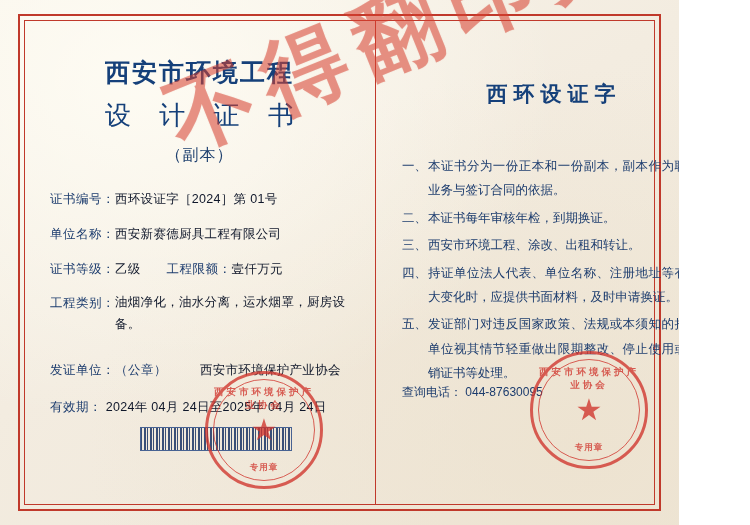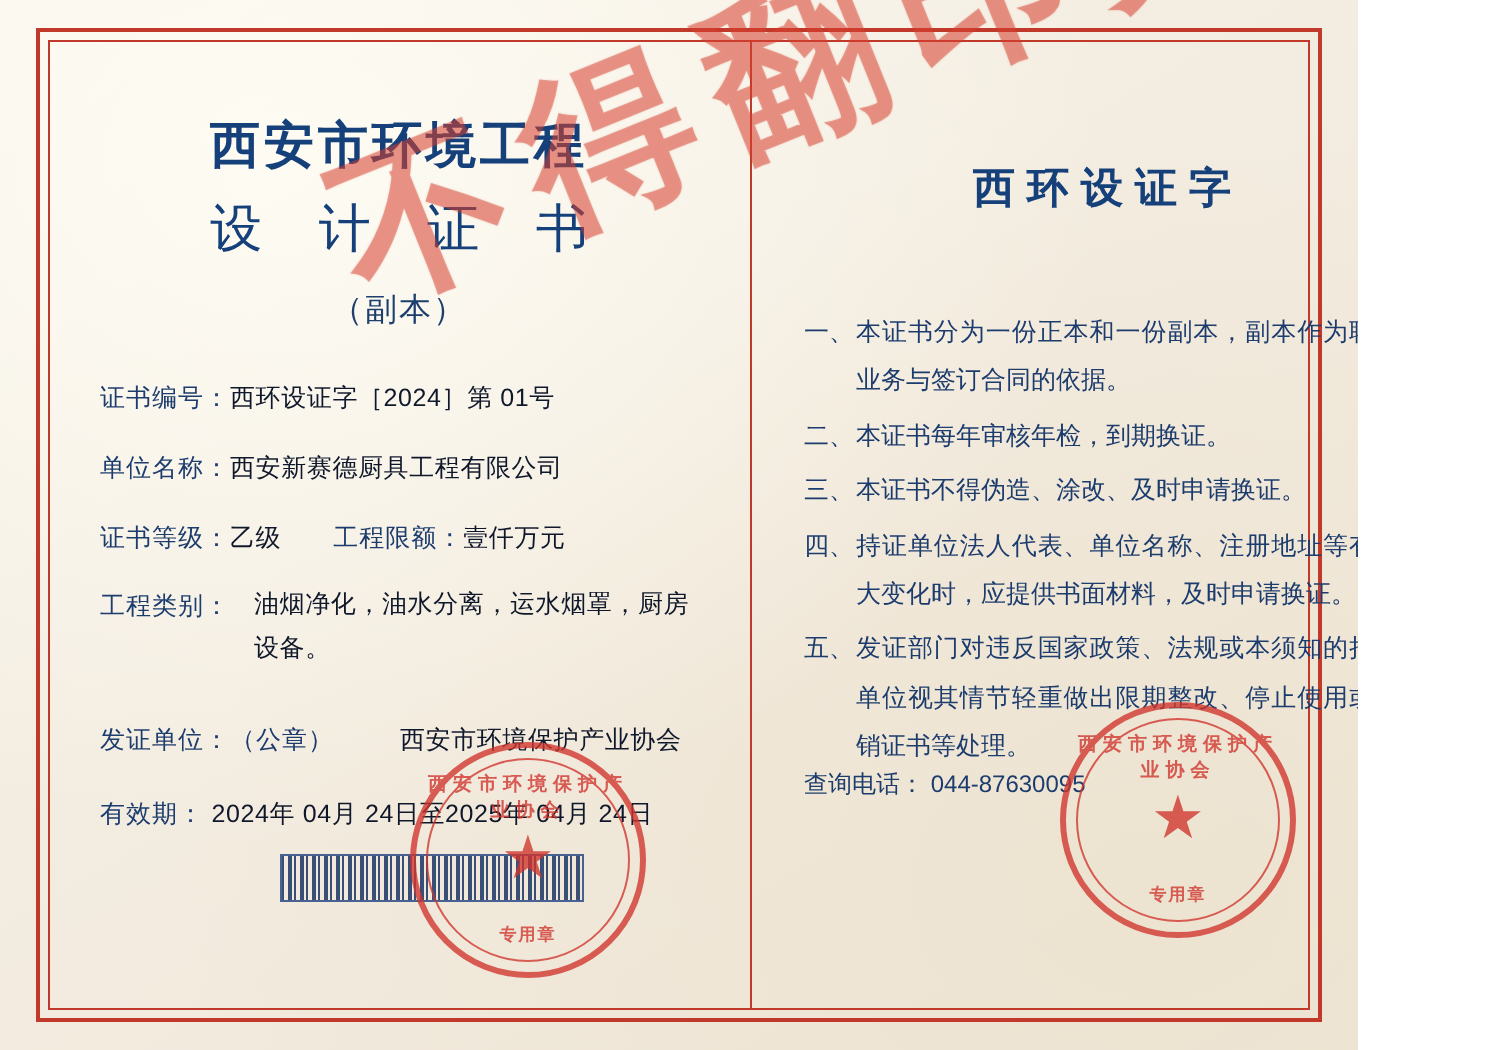--- a/index.html
+++ b/index.html
@@ -125,21 +125,20 @@
     color: #0f172a;
     flex: 0 1 auto;
     letter-spacing: 0.3px;
     white-space: normal;
   }
   .gap-md { display: inline-block; width: 26px; }
   .field-block {
     display: flex;
     align-items: flex-start;
     margin-bottom: 19px;
-    gap: 12px;
   }
   .field-block .field-value { line-height: 1.75; }
 
   .issue-row {
     margin-top: 26px;
     font-size: 12.5px;
     color: #1c3c6e;
   }
   .valid-row {
     margin-top: 20px;
@@ -328,21 +327,21 @@
       <div class="notice-item">
         <span class="notice-num">一、</span>
         <span class="notice-text">本证书分为一份正本和一份副本，副本作为联系业务与签订合同的依据。</span>
       </div>
       <div class="notice-item">
         <span class="notice-num">二、</span>
         <span class="notice-text">本证书每年审核年检，到期换证。</span>
       </div>
       <div class="notice-item">
         <span class="notice-num">三、</span>
-        <span class="notice-text">本证书不得伪造、涂改、及时申请换证。</span>
+        <span class="notice-text">西安市环境工程、涂改、出租和转让。</span>
       </div>
       <div class="notice-item">
         <span class="notice-num">四、</span>
         <span class="notice-text">持证单位法人代表、单位名称、注册地址等有重大变化时，应提供书面材料，及时申请换证。</span>
       </div>
       <div class="notice-item">
         <span class="notice-num">五、</span>
         <span class="notice-text">发证部门对违反国家政策、法规或本须知的持证单位视其情节轻重做出限期整改、停止使用或吊销证书等处理。</span>
       </div>
     </div>

